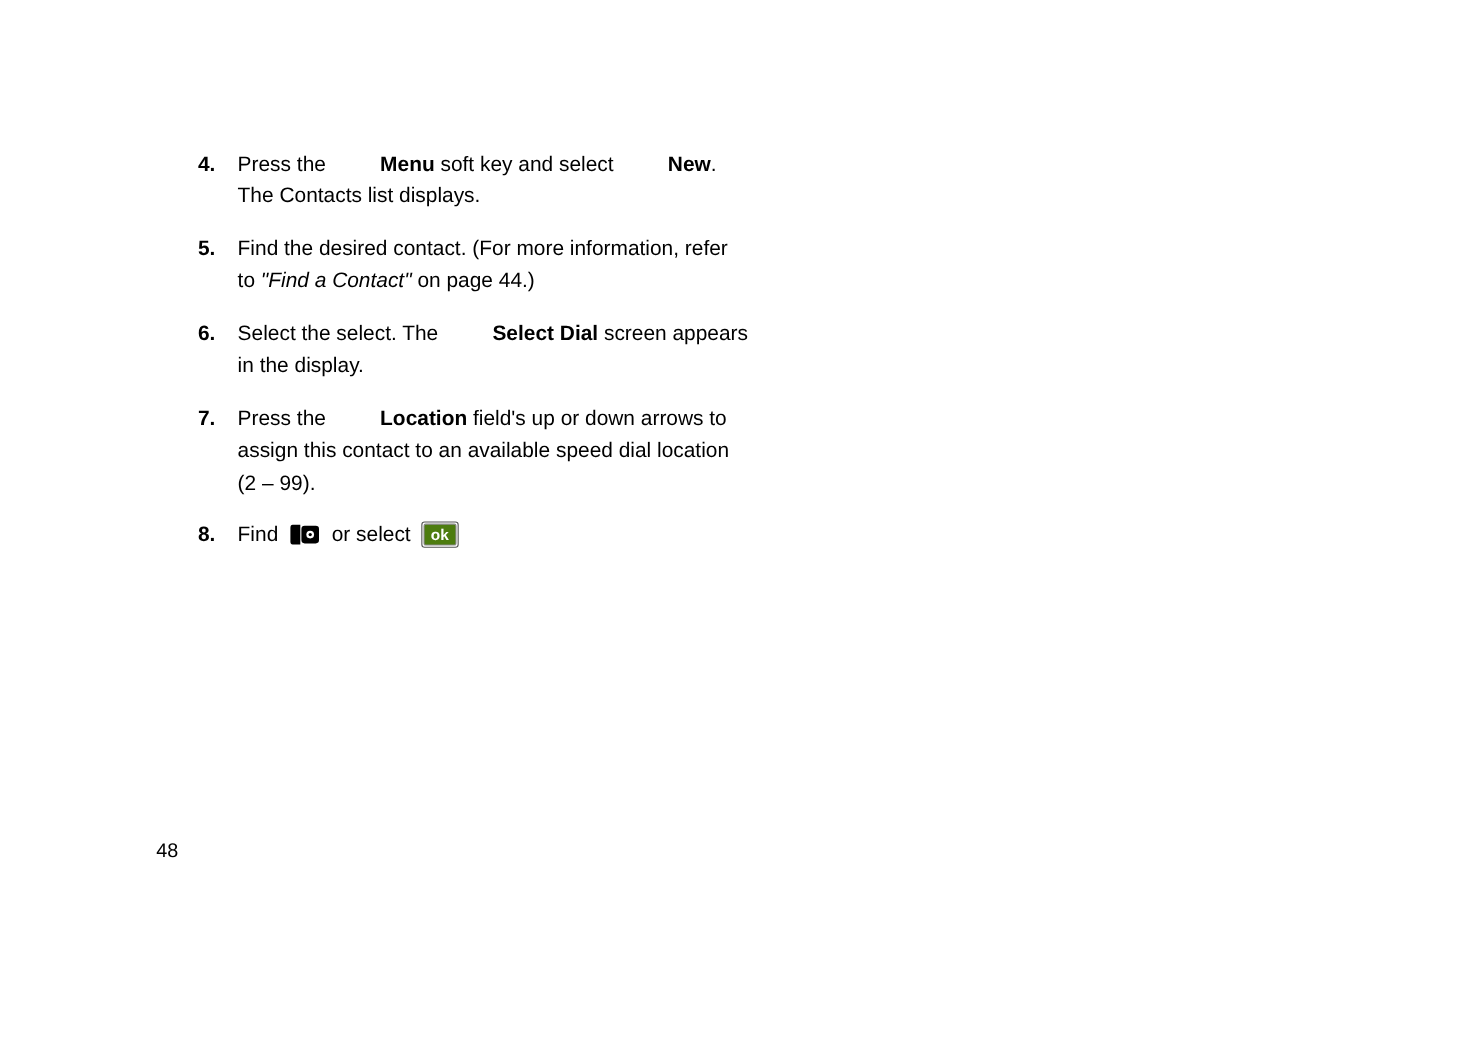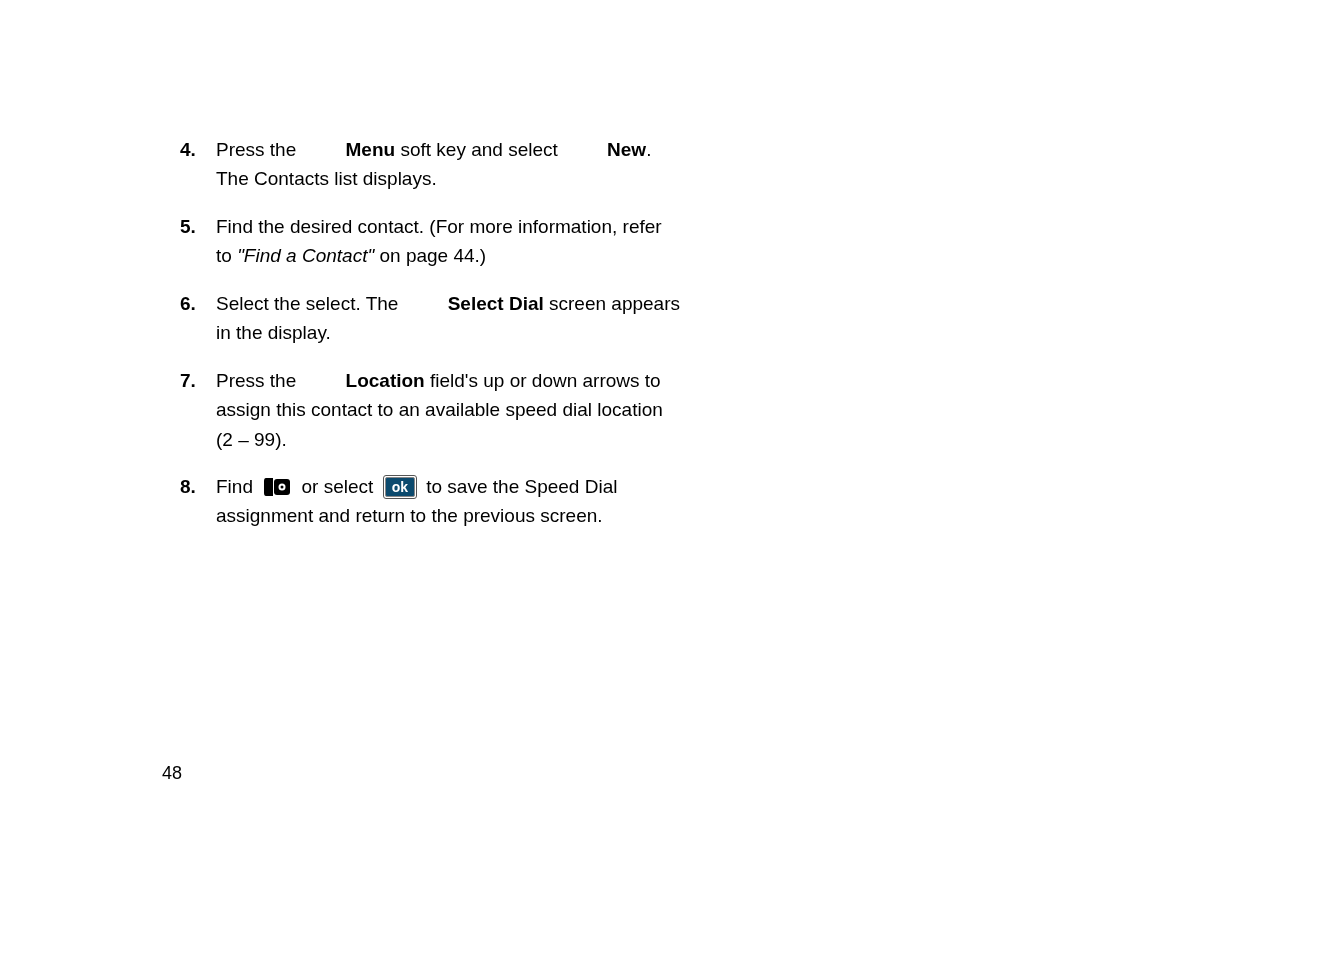--- a/index.html
+++ b/index.html
@@ -40,38 +40,38 @@
       margin: 0 4px;
       position: relative;
       top: -1px;
     }
     .center-select-icon svg {
       width: 30px;
       height: 22px;
     }
     .ok-icon {
       display: inline-flex;
-      background: #0c4a6e;
+      background: #4d7c0f;
       border: 1px solid #888;
       border-radius: 2px;
       padding: 2px 6px;
       color: #fff;
       font-weight: bold;
       font-size: 14px;
       line-height: 1;
     }
     .ok-icon-border {
       border: 1px solid #555;
       border-radius: 3px;
       padding: 1px;
       display: inline-flex;
     }
     .page-number {
       position: absolute;
-      left: 162px;
+      left: 142px;
       bottom: 170px;
       font-size: 18px;
       color: #000;
     }
   </style>
 </head>
 <body>
 
 <div class="content">
 <div class="list-item">
@@ -94,17 +94,17 @@
       <div class="list-number">8.</div>
       <div class="list-text"><span>Find </span><span class="icon-inline center-select-icon">
           <svg viewBox="0 0 30 22">
         <path d="M 4 2 Q 2 2 2 5 L 2 17 Q 2 20 4 20 L 11 20 Q 11 12 11 2 Z" fill="#000"></path>
         <rect x="12" y="3" width="16" height="16" rx="3" fill="#000"></rect>
         <circle cx="20" cy="11" r="3.5" fill="#fff"></circle>
         <circle cx="20" cy="11" r="1.5" fill="#000"></circle>
       </svg>
         </span><span> or select </span><span class="icon-inline ok-icon-border">
           <span class="ok-icon">ok</span>
-        </span><span> to save the Speed Dial assignment and return to the previous screen.</span></div>
+        </span></div>
     </div>
   </div>
 
 <div class="page-number">48</div>
 
 </body></html>

